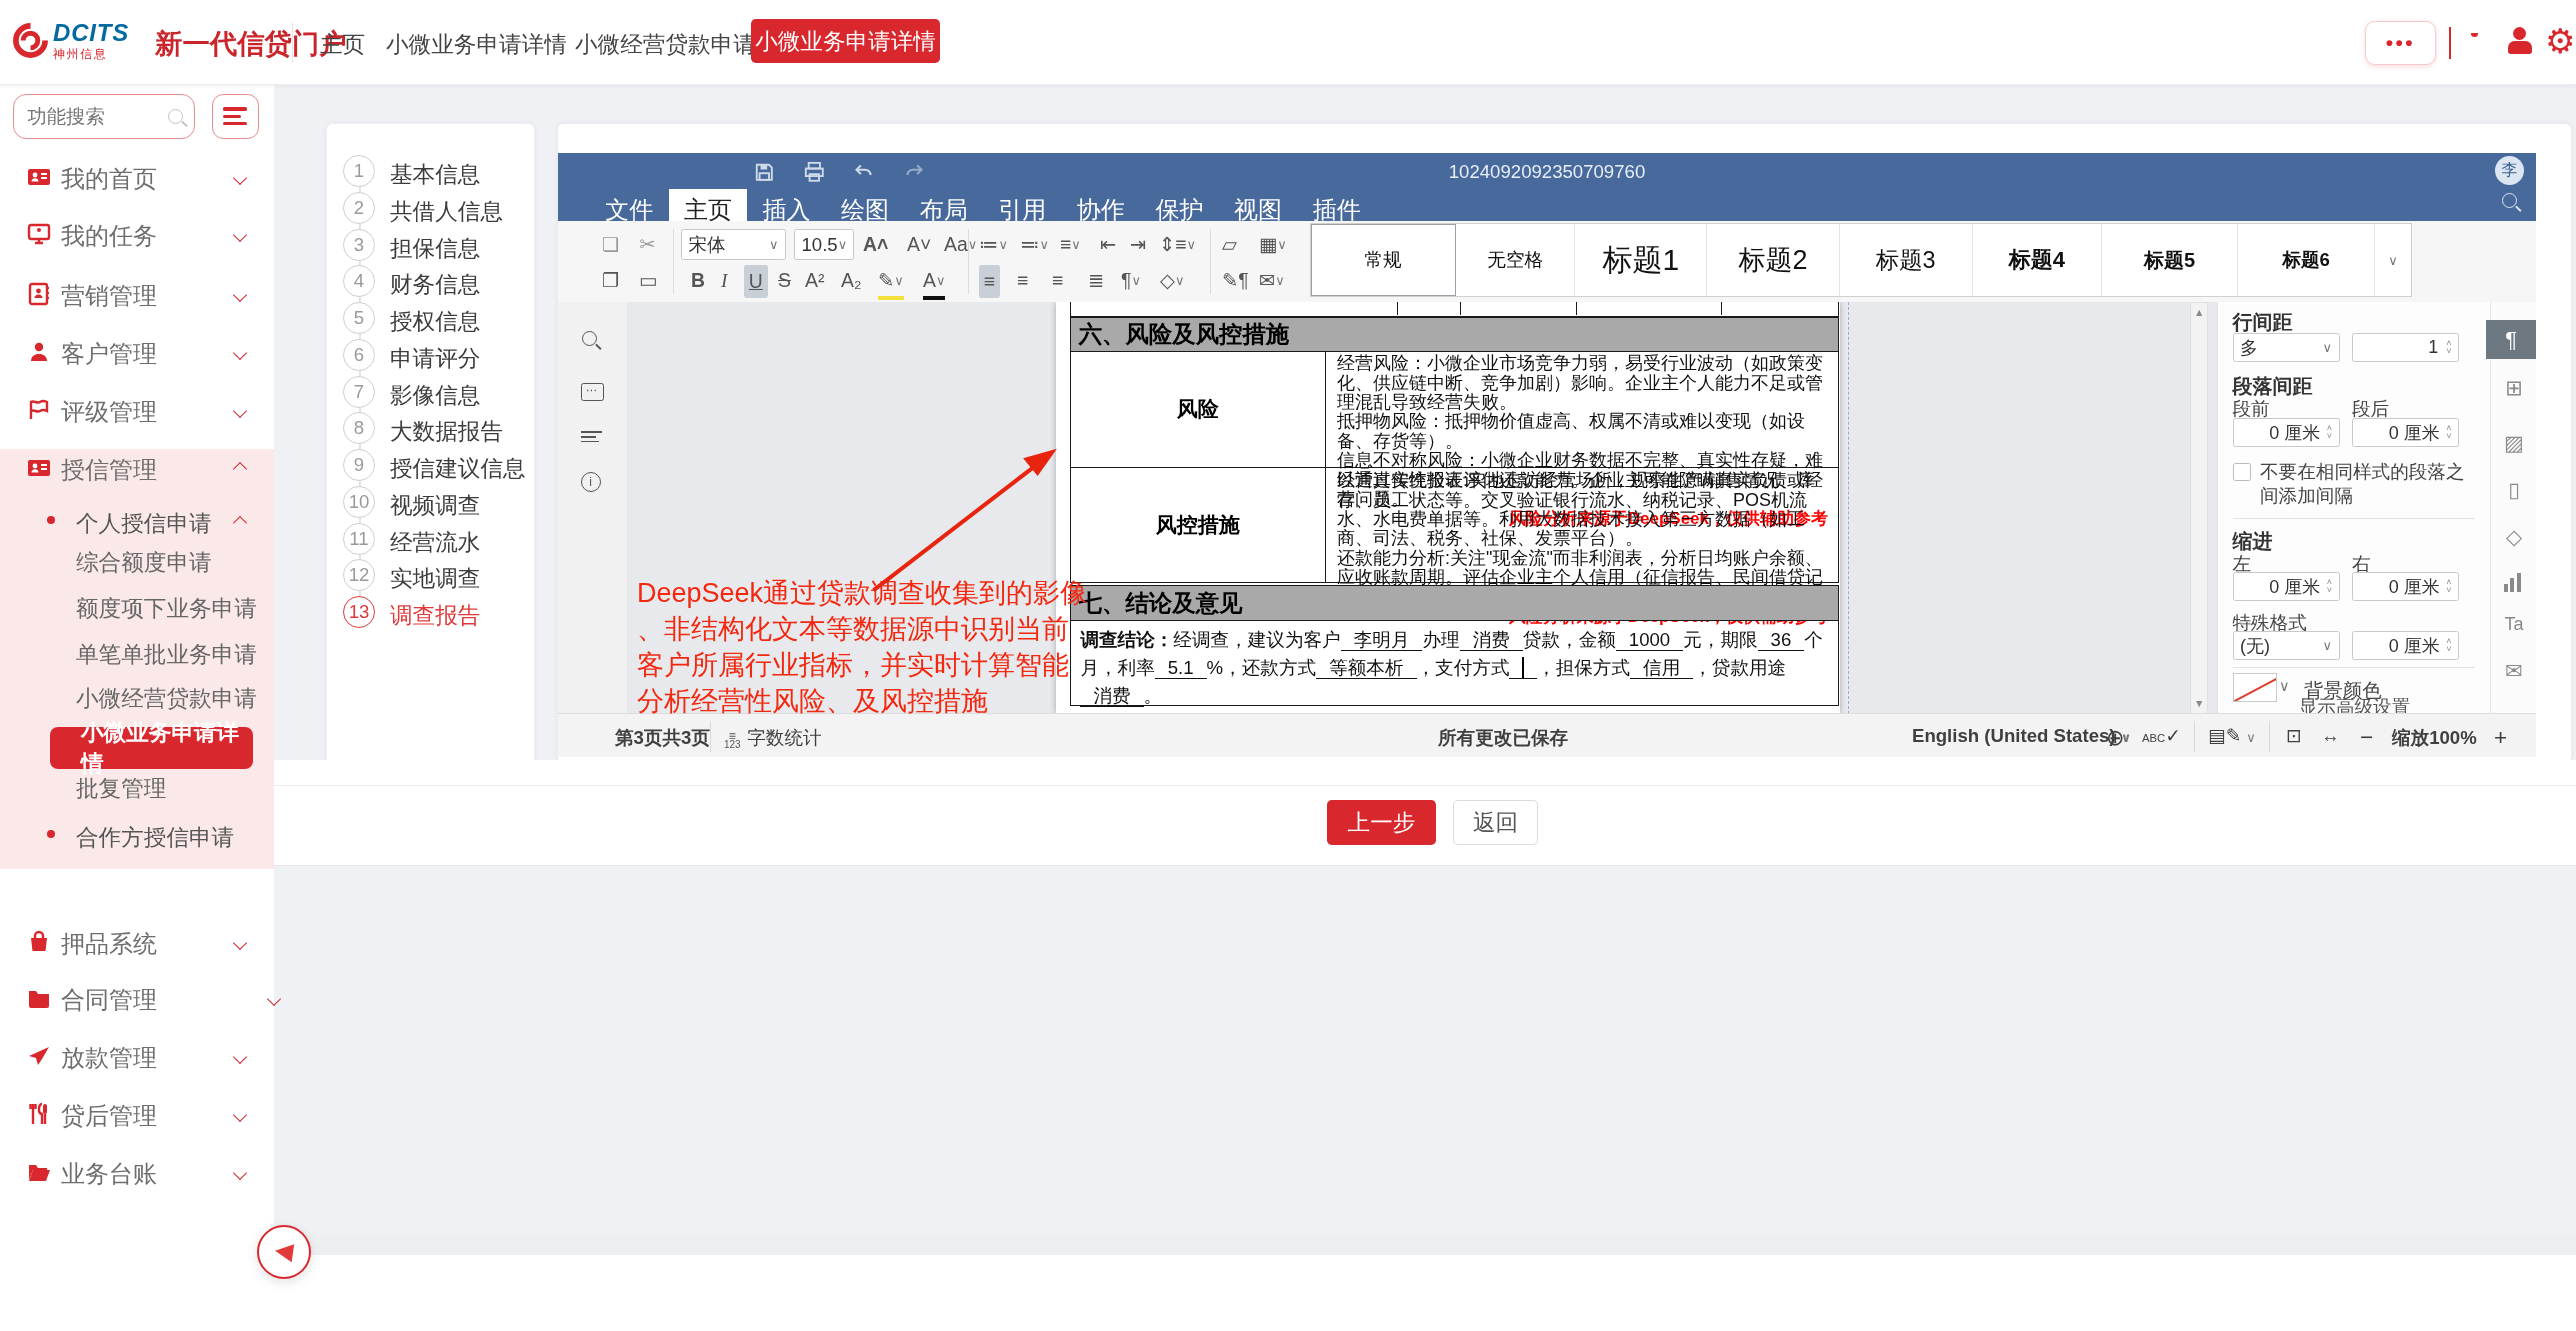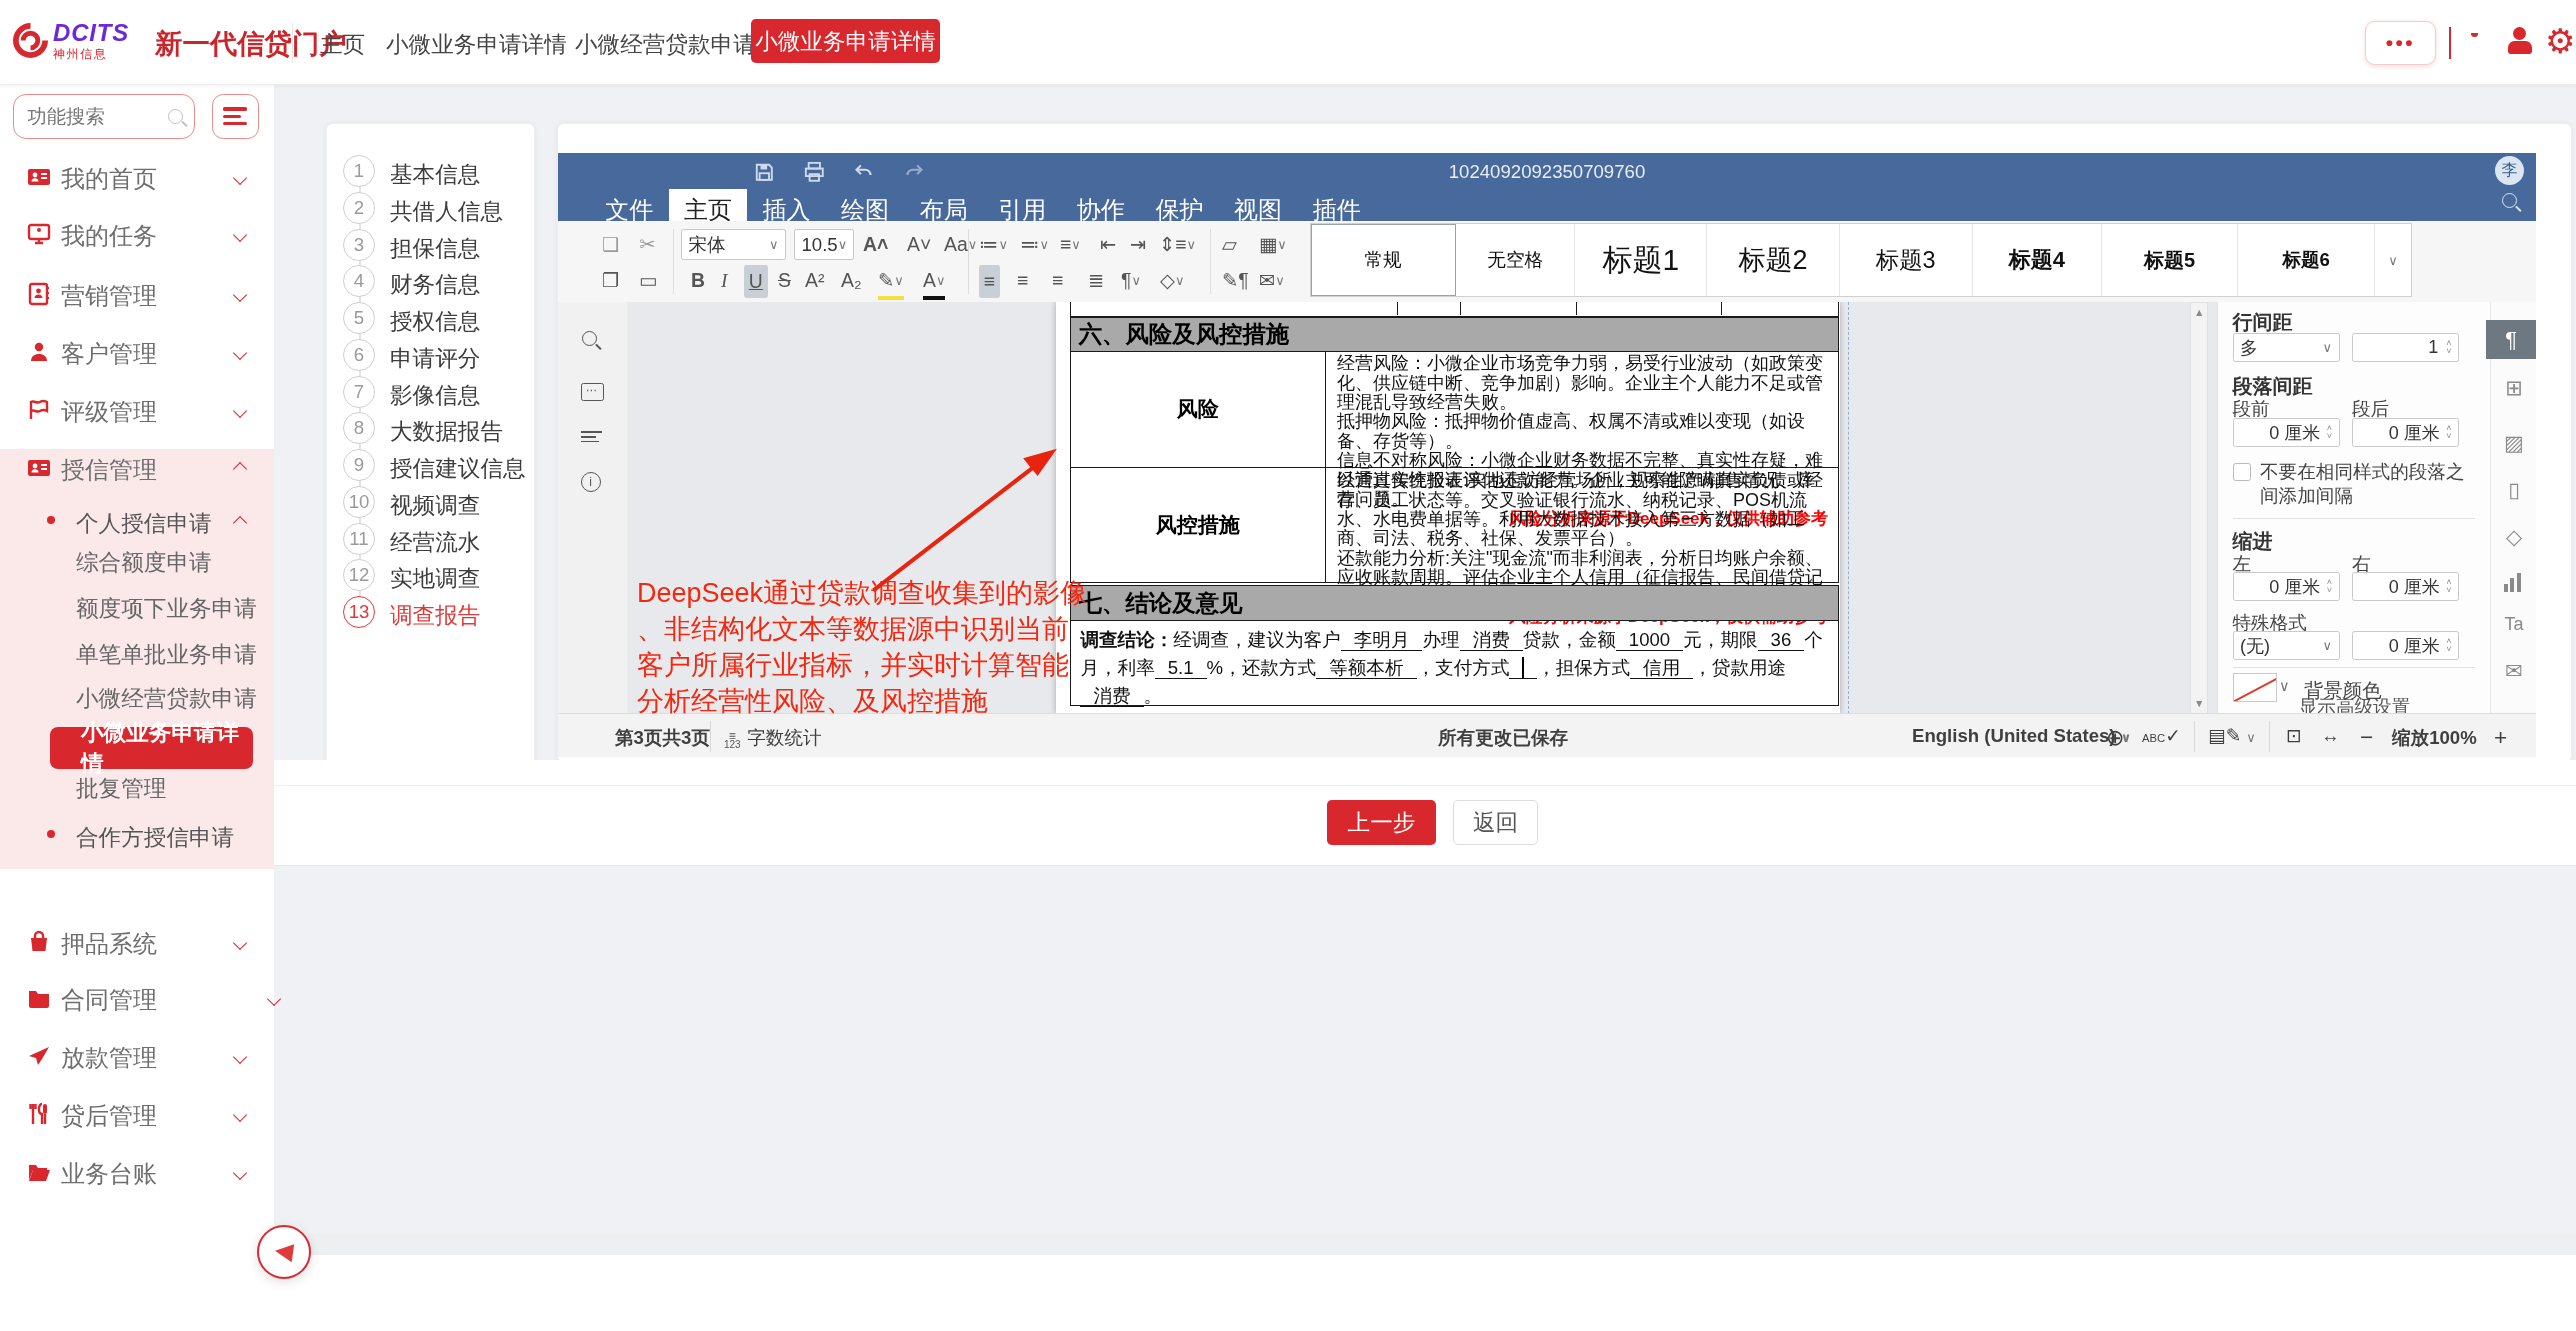--- a/index.html
+++ b/index.html
@@ -2,21 +2,21 @@
 <html style="font-size:13px"><head>
 <meta charset="utf-8">
 <style>
   html,body{margin:0;padding:0;background:#fff;}
   .app{position:relative;width:2576px;height:1331px;overflow:hidden;background:#fff;
        font-family:"Liberation Sans","DejaVu Sans",sans-serif;color:#333;}
   .abs{position:absolute;}
   
   .navbar{position:absolute;left:0;top:0;width:2576px;height:84px;background:#fff;
           border-bottom:0.8px solid #ececec;box-shadow:0 1.6px 3.2px rgba(0,0,0,.04);z-index:30;}
-  .logo-acr{font-size:24px;font-weight:bold;font-style:italic;color:#6d28d9;letter-spacing:0.8px;}
+  .logo-acr{font-size:24px;font-weight:bold;font-style:italic;color:#0369a1;letter-spacing:0.8px;}
   .logo-sub{font-size:12px;color:#d9272e;letter-spacing:1.6px;margin-top:-1.6px;}
   .portal-title{font-size:27.4px;font-weight:bold;color:#c9252b;}
   .nav-tab{font-size:22.6px;color:#444;cursor:pointer;}
   .nav-pill{background:#d9272e;color:#fff;font-size:22.6px;border-radius:4.8px;display:flex;
             align-items:center;justify-content:center;}
   .vline{width:0.8px;background:#e5e5e5;}
   .more-badge{background:#fff;border:1.6px solid #f6caca;border-radius:9.7px;box-shadow:0 1.6px 4.8px rgba(217,39,46,.15);
               color:#d9272e;display:flex;align-items:center;justify-content:center;font-size:21px;font-weight:bold;letter-spacing:2.4px;}
   
   .bell{width:21px;height:18px;background:#d9272e;border-radius:10.5px 10.5px 2.4px 2.4px;position:relative;}

